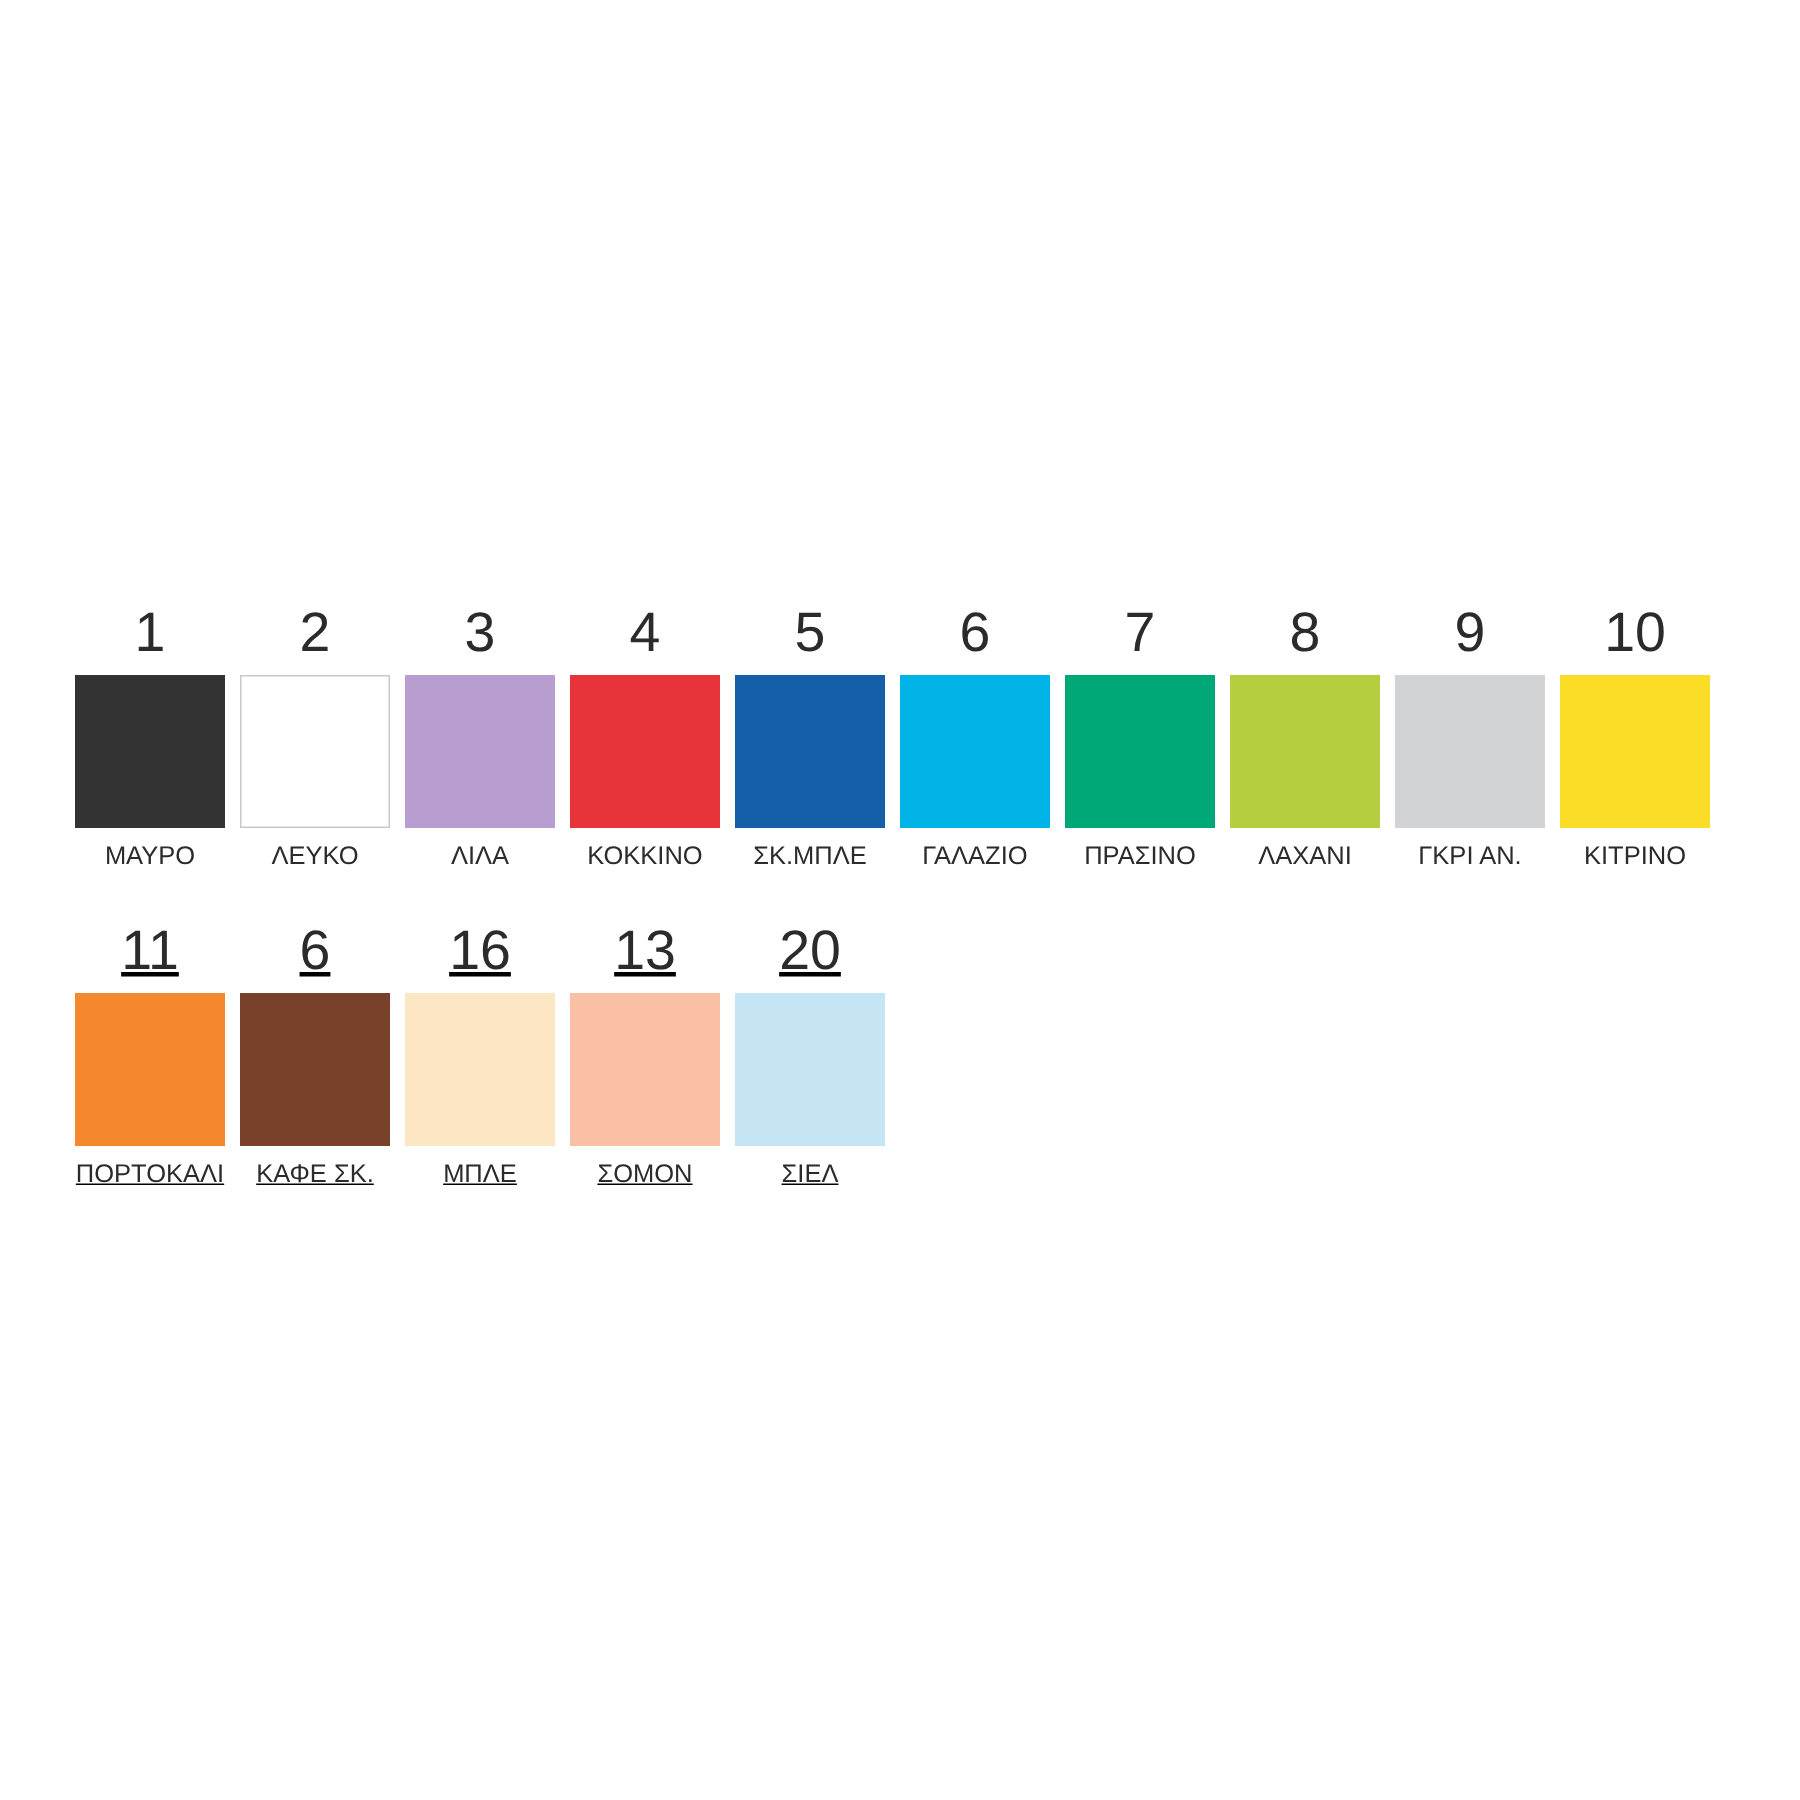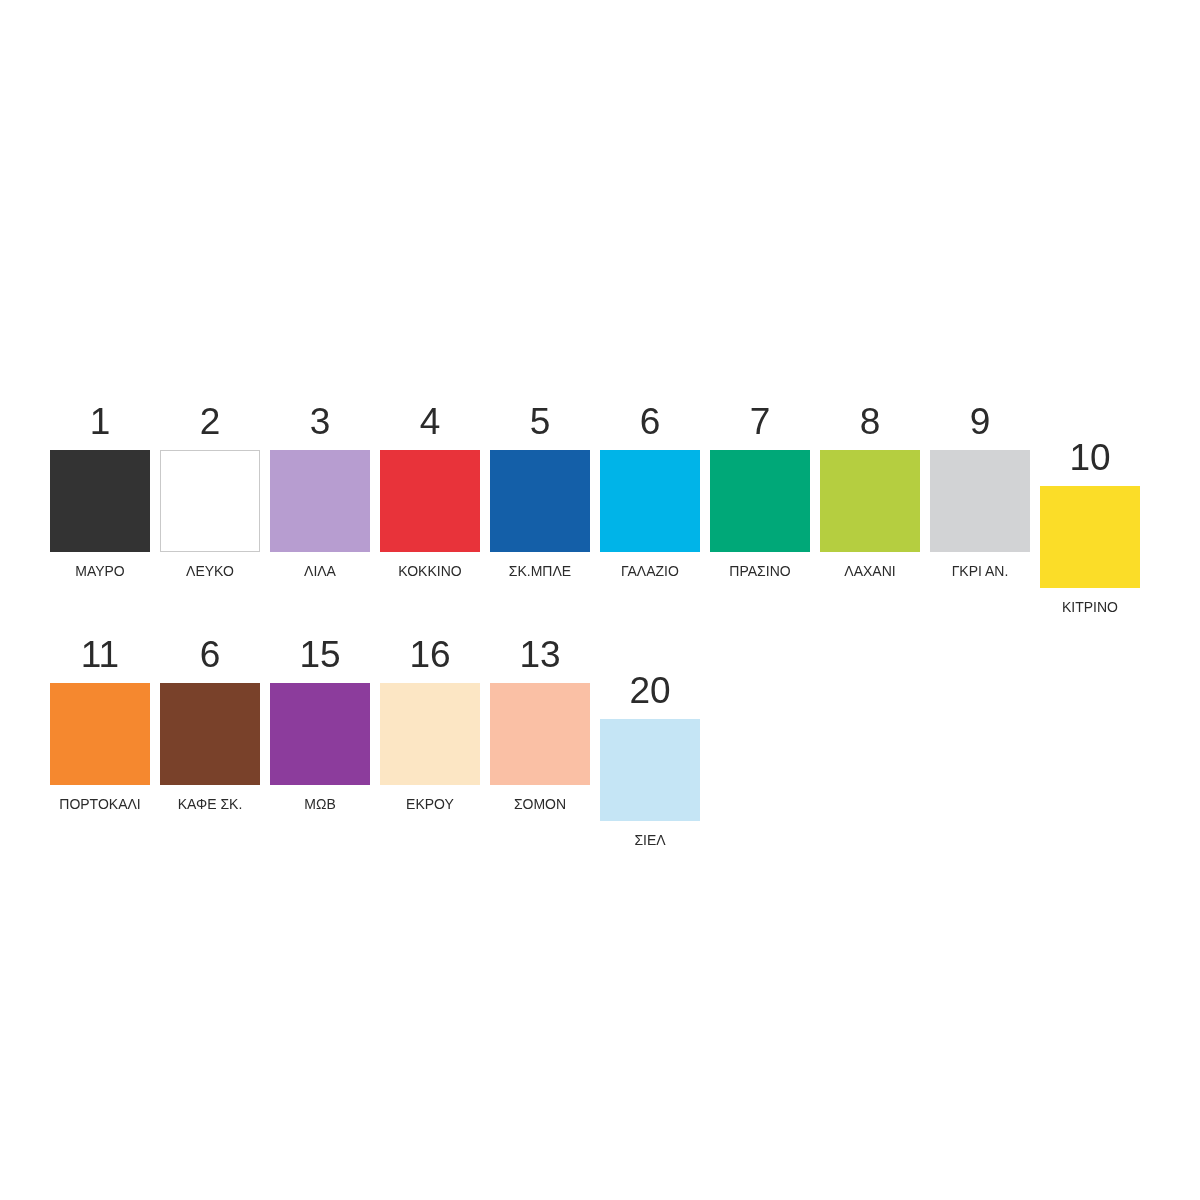--- a/index.html
+++ b/index.html
@@ -23,30 +23,30 @@
     width: 1200px;
     height: 1200px;
   }
   .swatch-row {
     position: absolute;
     left: 50px;
     display: flex;
     flex-direction: row;
   }
   #row-1 { top: 400px; }
-  #row-2 { top: 633px; }
+  #row-2 { top: 612px; text-decoration: underline; }
 
   .swatch-cell {
     width: 100px;
     margin-right: 10px;
     display: flex;
     flex-direction: column;
     align-items: center;
   }
-  .swatch-cell:last-child { margin-right: 0; margin-top: 36px; }
+  .swatch-cell:last-child { margin-right: 0; }
 
   .swatch-number {
     font-size: 37px;
     line-height: 44px;
     height: 44px;
     color: #2b2b2b;
     font-weight: 400;
     letter-spacing: 0px;
     text-align: center;
     white-space: nowrap;
@@ -55,21 +55,21 @@
     width: 100px;
     height: 102px;
     box-sizing: border-box;
     margin-top: 6px;
   }
   .swatch-chip.bordered {
     border: 1px solid #c9c9c9;
   }
   .swatch-label {
     margin-top: 9px;
-    font-size: 14px;
+    font-size: 17px;
     line-height: 20px;
     color: #2b2b2b;
     font-weight: 400;
     text-align: center;
     white-space: nowrap;
   }
 </style>
 </head>
 <body>
 
@@ -131,28 +131,23 @@
         <div class="swatch-number">11</div>
         <div class="swatch-chip" style="background-color: rgb(245, 136, 47);"></div>
         <div class="swatch-label">ΠΟΡΤΟΚΑΛΙ</div>
       </div>
       <div class="swatch-cell">
         <div class="swatch-number">6</div>
         <div class="swatch-chip" style="background-color: rgb(121, 65, 42);"></div>
         <div class="swatch-label">ΚΑΦΕ ΣΚ.</div>
       </div>
       <div class="swatch-cell">
-        <div class="swatch-number">15</div>
-        <div class="swatch-chip" style="background-color: rgb(140, 60, 156);"></div>
-        <div class="swatch-label">ΜΩΒ</div>
-      </div>
-      <div class="swatch-cell">
         <div class="swatch-number">16</div>
         <div class="swatch-chip" style="background-color: rgb(252, 230, 196);"></div>
-        <div class="swatch-label">ΕΚΡΟΥ</div>
+        <div class="swatch-label">ΜΠΛΕ</div>
       </div>
       <div class="swatch-cell">
         <div class="swatch-number">13</div>
         <div class="swatch-chip" style="background-color: rgb(250, 192, 165);"></div>
         <div class="swatch-label">ΣΟΜΟΝ</div>
       </div>
       <div class="swatch-cell">
         <div class="swatch-number">20</div>
         <div class="swatch-chip" style="background-color: rgb(197, 229, 245);"></div>
         <div class="swatch-label">ΣΙΕΛ</div>

